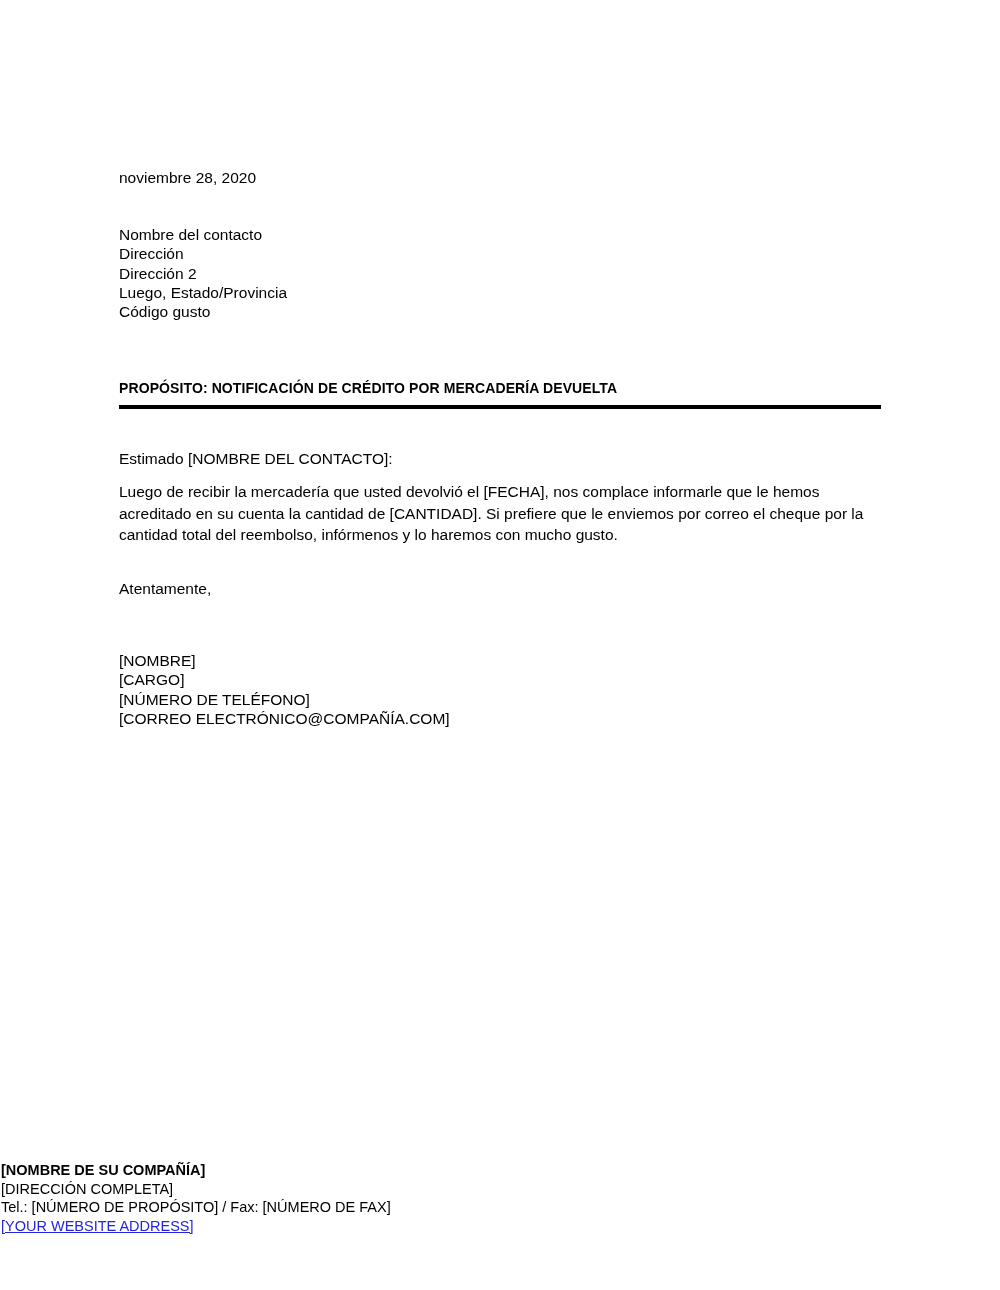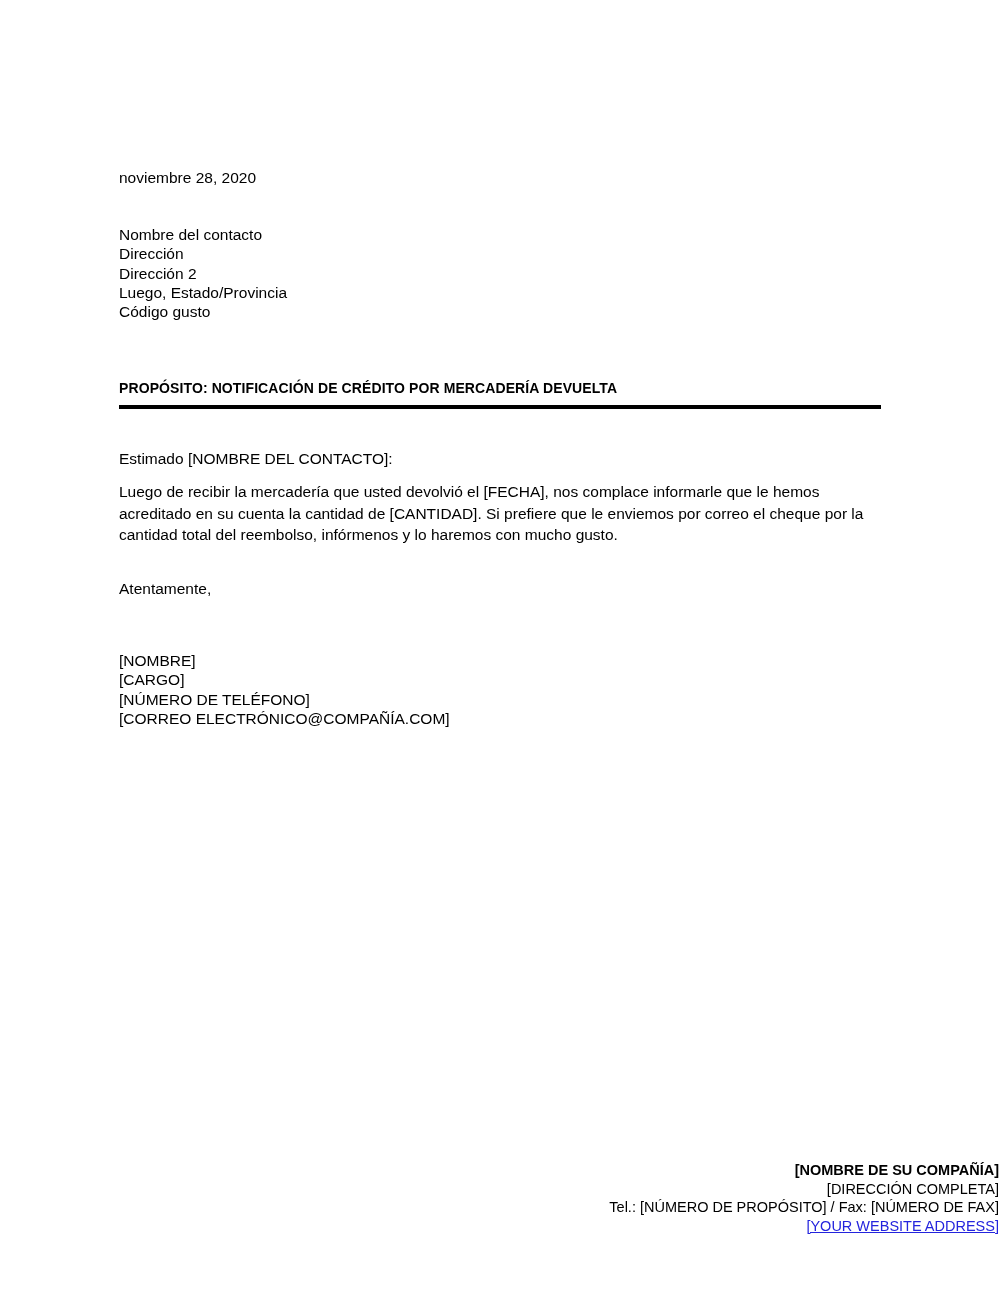--- a/index.html
+++ b/index.html
@@ -56,21 +56,21 @@
   }
   .signature-block {
     margin-top: 52px;
     line-height: 19.5px;
   }
   .footer {
     position: absolute;
     left: 0;
     right: 0;
     top: 1161px;
-    text-align: right;
+    text-align: left;
     font-size: 14.5px;
     line-height: 18.5px;
   }
   .footer .company-name { font-weight: bold; }
   .footer a.website-link {
     color: #2424dd;
     text-decoration: underline;
     cursor: pointer;
   }
 </style>

